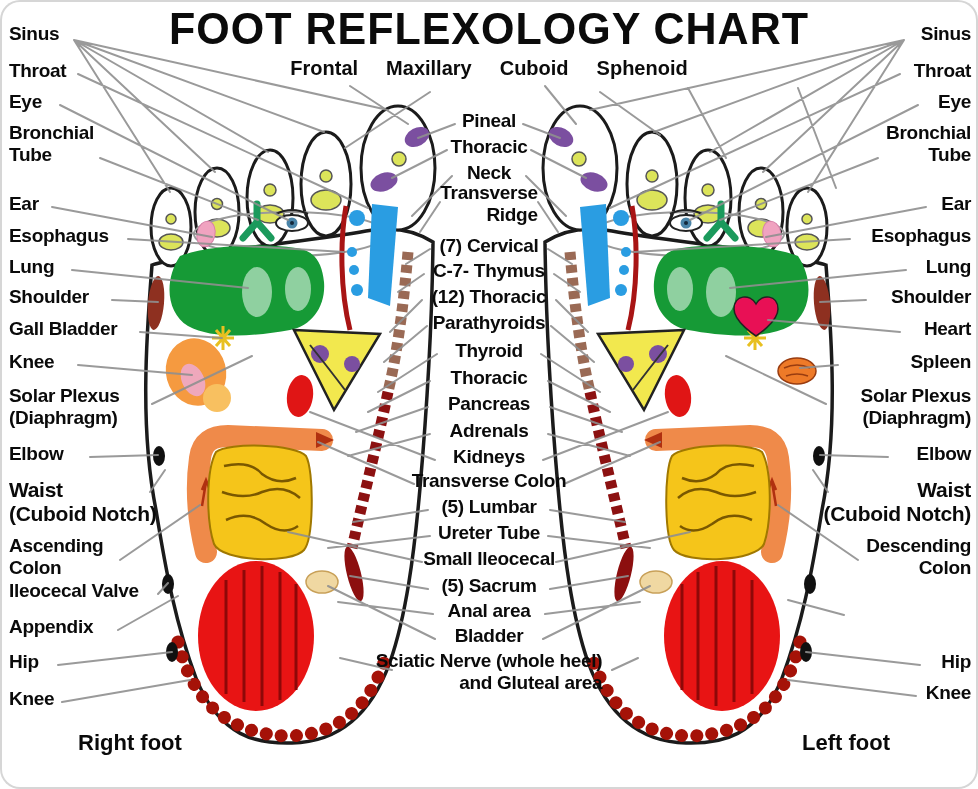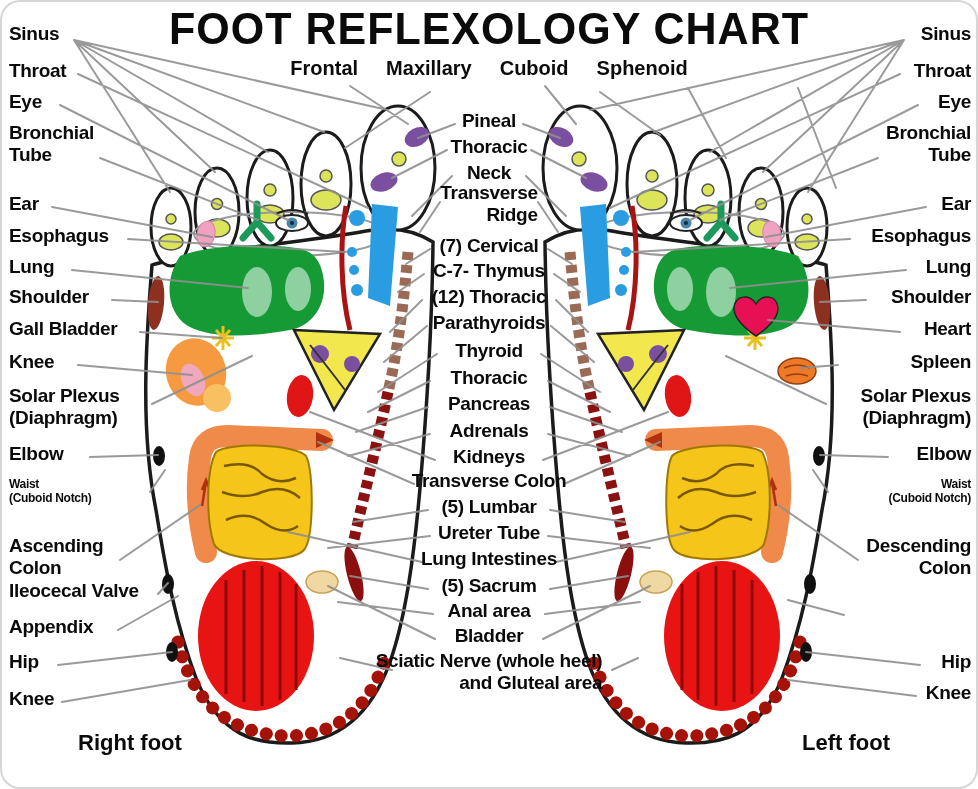--- a/index.html
+++ b/index.html
@@ -18,21 +18,21 @@
     position:absolute;top:57px;left:0;width:100%;display:flex;
     justify-content:center;gap:28px;font-size:20px;font-weight:bold;color:#0b0b0b;
   }
   .lbl{
     position:absolute;font-weight:bold;font-size:19px;line-height:1.14;
     color:#0a0a0a;white-space:pre-line;letter-spacing:-0.3px;
   }
   .l{left:9px;text-align:left;}
   .r{right:7px;text-align:right;}
   .c{left:50%;transform:translateX(-50%);text-align:right;white-space:pre-line;}
-  .sm{font-size:12px;}
+  .sm{font-size:21px;}
   .foot-name{position:absolute;font-size:22px;font-weight:bold;color:#0a0a0a;}
 </style>
 </head>
 <body>
 
 <div class="stage">
 
   <svg class="art" viewBox="0 0 978 789" aria-hidden="true">
     <defs>
       <g id="footShape">
@@ -200,21 +200,21 @@
   <div class="lbl c" style="top:286px">(12) Thoracic</div>
   <div class="lbl c" style="top:312px">Parathyroids</div>
   <div class="lbl c" style="top:340px">Thyroid</div>
   <div class="lbl c" style="top:367px">Thoracic</div>
   <div class="lbl c" style="top:393px">Pancreas</div>
   <div class="lbl c" style="top:420px">Adrenals</div>
   <div class="lbl c" style="top:446px">Kidneys</div>
   <div class="lbl c" style="top:470px">Transverse Colon</div>
   <div class="lbl c" style="top:496px">(5) Lumbar</div>
   <div class="lbl c" style="top:522px">Ureter Tube</div>
-  <div class="lbl c" style="top:548px">Lung Intestines</div>
+  <div class="lbl c" style="top:548px">Small Ileocecal</div>
   <div class="lbl c" style="top:575px">(5) Sacrum</div>
   <div class="lbl c" style="top:600px">Anal area</div>
   <div class="lbl c" style="top:625px">Bladder</div>
   <div class="lbl c" style="top:650px">Sciatic Nerve (whole heel)
 and Gluteal area</div>
 
   <div class="lbl r" style="top:23px">Sinus</div>
   <div class="lbl r" style="top:60px">Throat</div>
   <div class="lbl r" style="top:91px">Eye</div>
   <div class="lbl r" style="top:122px">Bronchial

